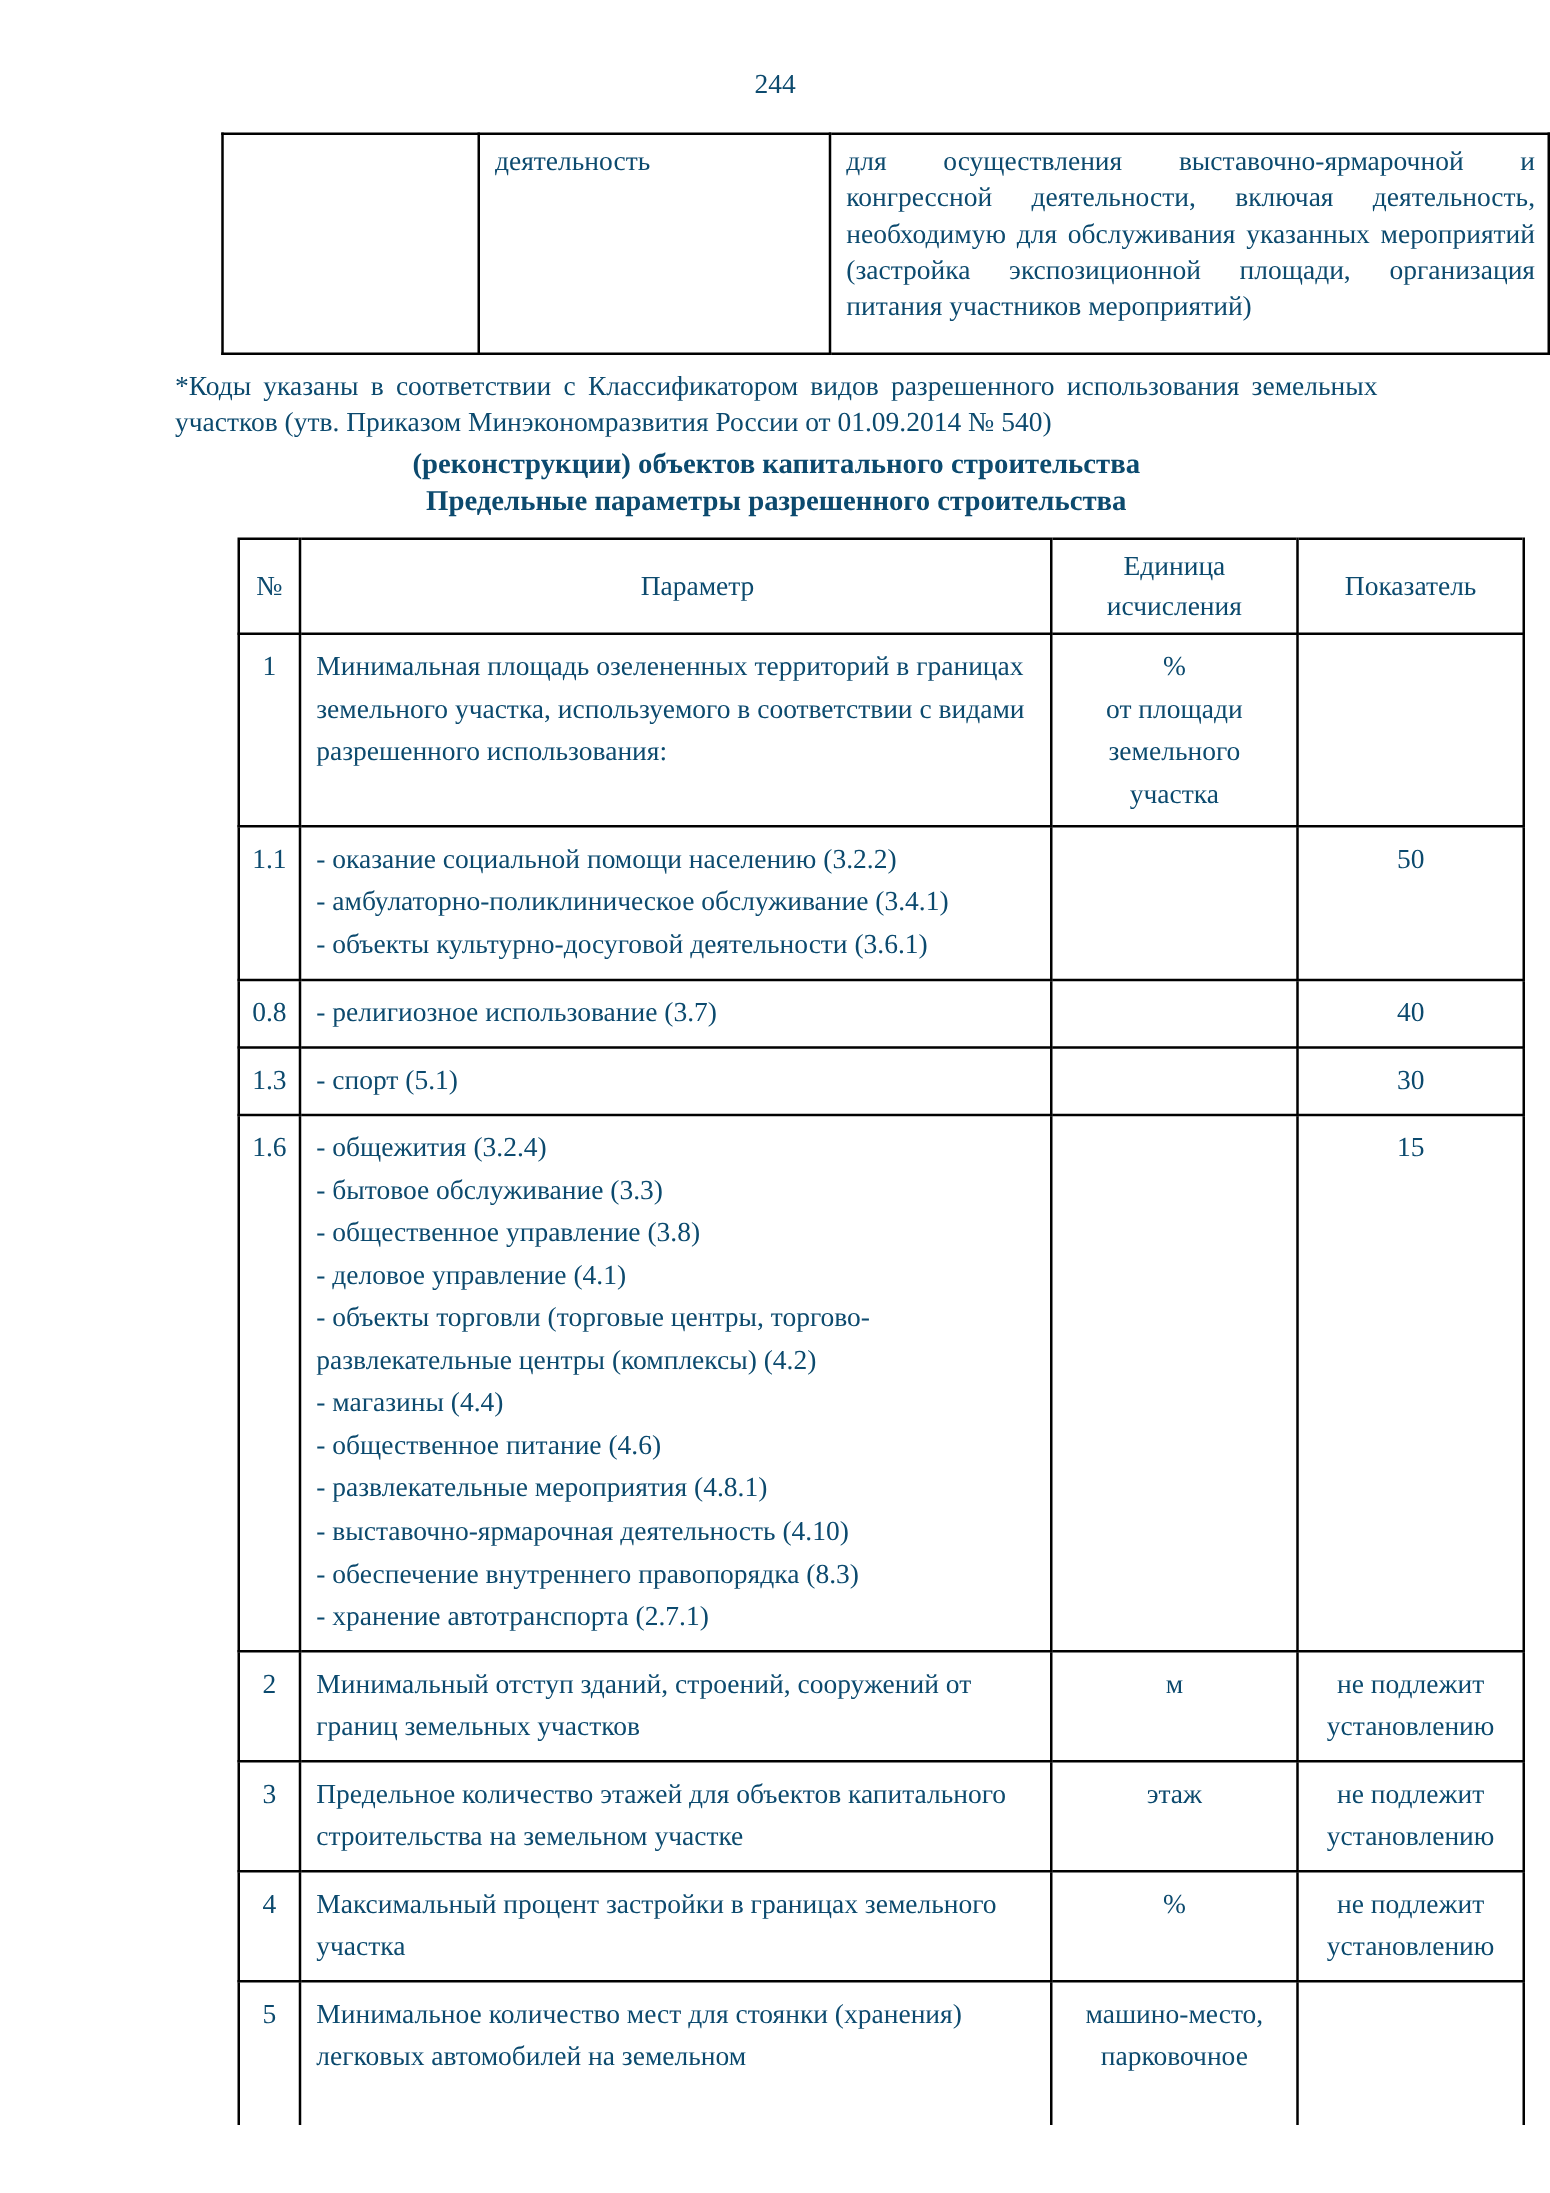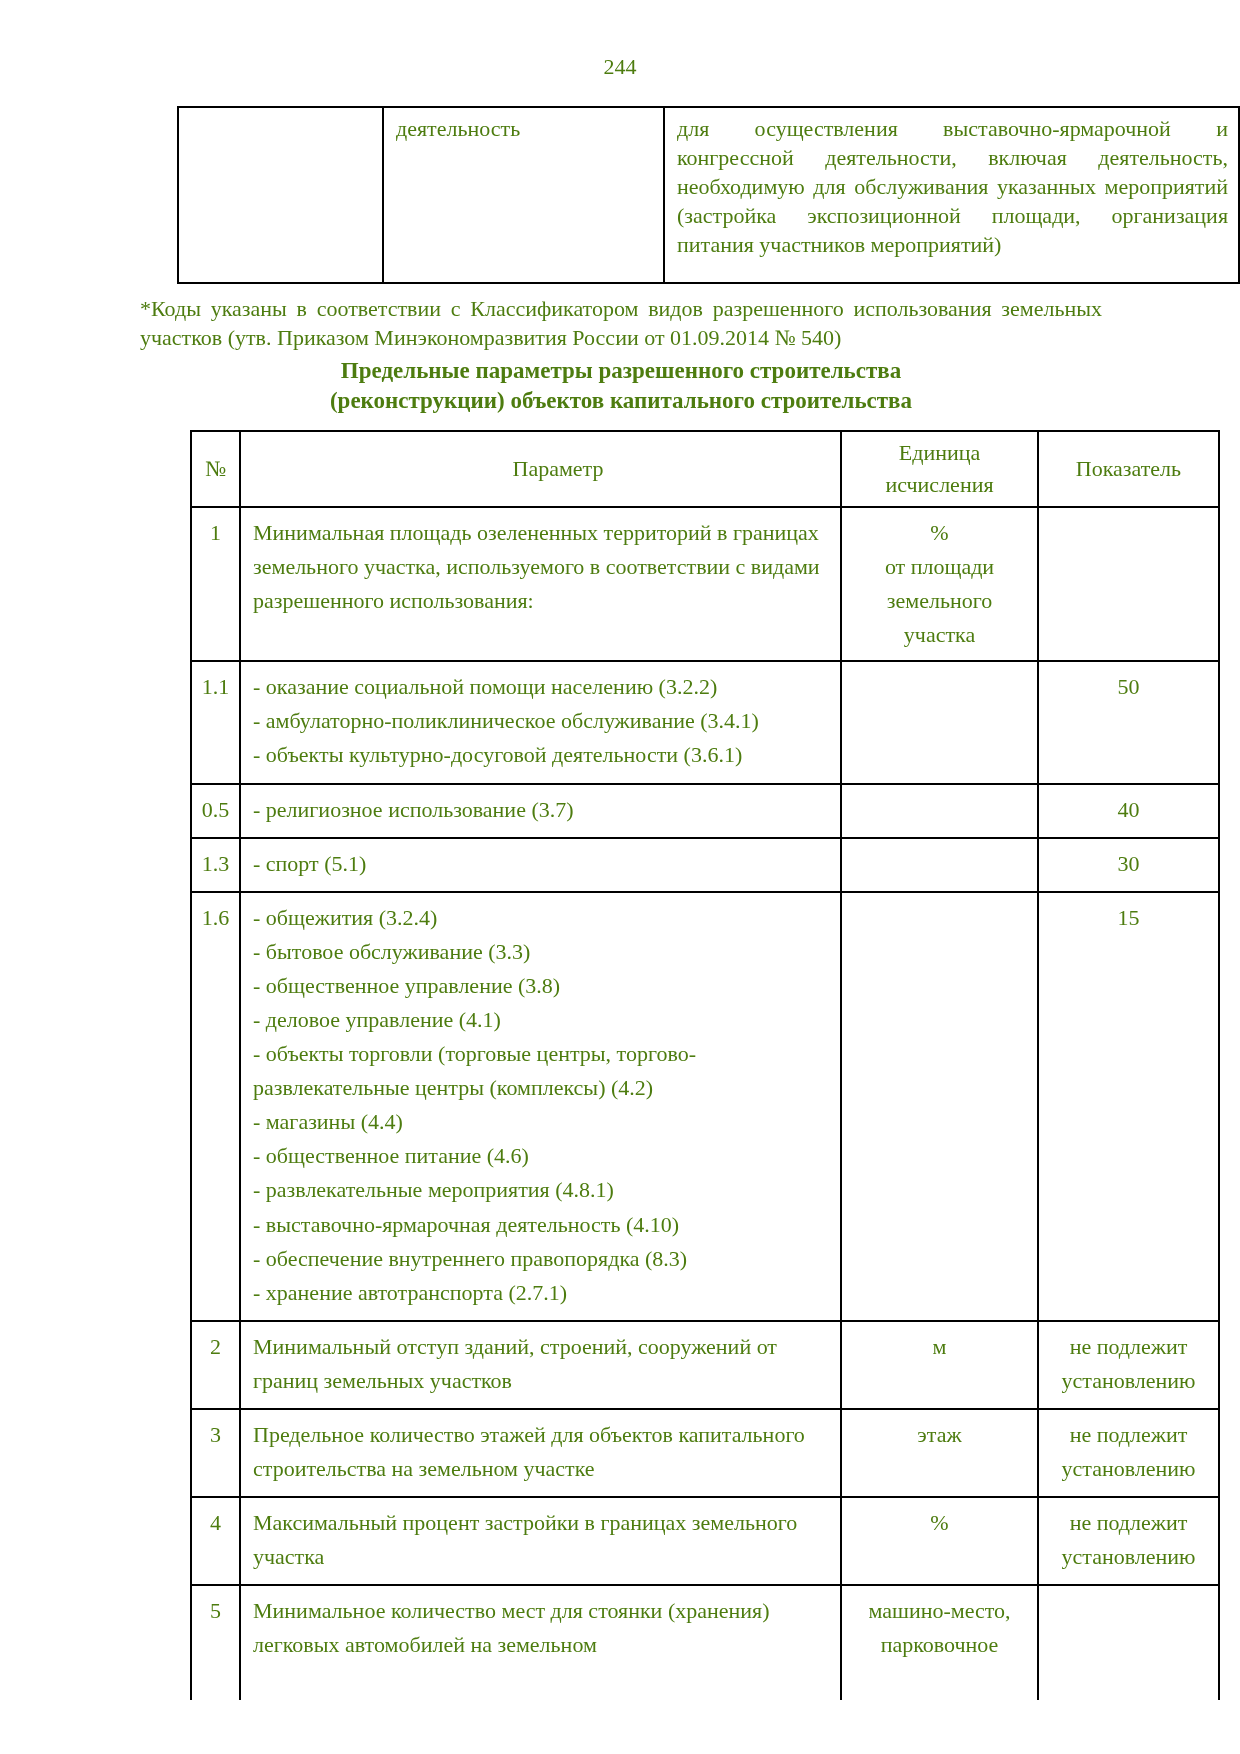--- a/index.html
+++ b/index.html
@@ -5,21 +5,21 @@
   html, body {
     margin: 0;
     padding: 0;
     background: #ffffff;
   }
   .page {
     position: relative;
     width: 1240px;
     min-height: 1754px;
     background: #ffffff;
-    color: #4d7c0f;
+    color: #0c4a6e;
     font-family: "Liberation Serif", "DejaVu Serif", serif;
     font-size: 22px;
     box-sizing: border-box;
     padding: 54px 0 0 140px;
   }
   .page-number {
     width: 960px;
     text-align: center;
     margin-bottom: 26px;
   }
@@ -115,22 +115,22 @@
         <td class="tt-c1"></td>
         <td class="tt-c2">деятельность</td>
         <td class="tt-c3">для осуществления выставочно-ярмарочной и конгрессной деятельности, включая деятельность, необходимую для обслуживания указанных мероприятий (застройка экспозиционной площади, организация питания участников мероприятий)</td>
       </tr>
     </tbody>
   </table>
 
   <p class="footnote">*Коды указаны в соответствии с Классификатором видов разрешенного использования земельных участков (утв. Приказом Минэкономразвития России от 01.09.2014 № 540)</p>
 
   <div class="heading">
+    <div>(реконструкции) объектов капитального строительства</div>
     <div>Предельные параметры разрешенного строительства</div>
-    <div>(реконструкции) объектов капитального строительства</div>
   </div>
 
   <table class="params-table">
     <thead>
       <tr>
         <th class="col-num">№</th>
         <th class="col-param">Параметр</th>
         <th class="col-unit">Единица исчисления</th>
         <th class="col-value">Показатель</th>
       </tr>
@@ -151,21 +151,21 @@
           <td class="col-num cell-num">1.1</td>
           <td class="col-param cell-param">
             <div>- оказание социальной помощи населению (3.2.2)</div>
             <div>- амбулаторно-поликлиническое обслуживание (3.4.1)</div>
             <div>- объекты культурно-досуговой деятельности (3.6.1)</div>
           </td>
           <td class="col-unit cell-unit"></td>
           <td class="col-value cell-value">50</td>
         </tr>
         <tr>
-          <td class="col-num cell-num">0.5</td>
+          <td class="col-num cell-num">0.8</td>
           <td class="col-param cell-param">- религиозное использование (3.7)</td>
           <td class="col-unit cell-unit"></td>
           <td class="col-value cell-value">40</td>
         </tr>
         <tr>
           <td class="col-num cell-num">1.3</td>
           <td class="col-param cell-param">- спорт (5.1)</td>
           <td class="col-unit cell-unit"></td>
           <td class="col-value cell-value">30</td>
         </tr>

